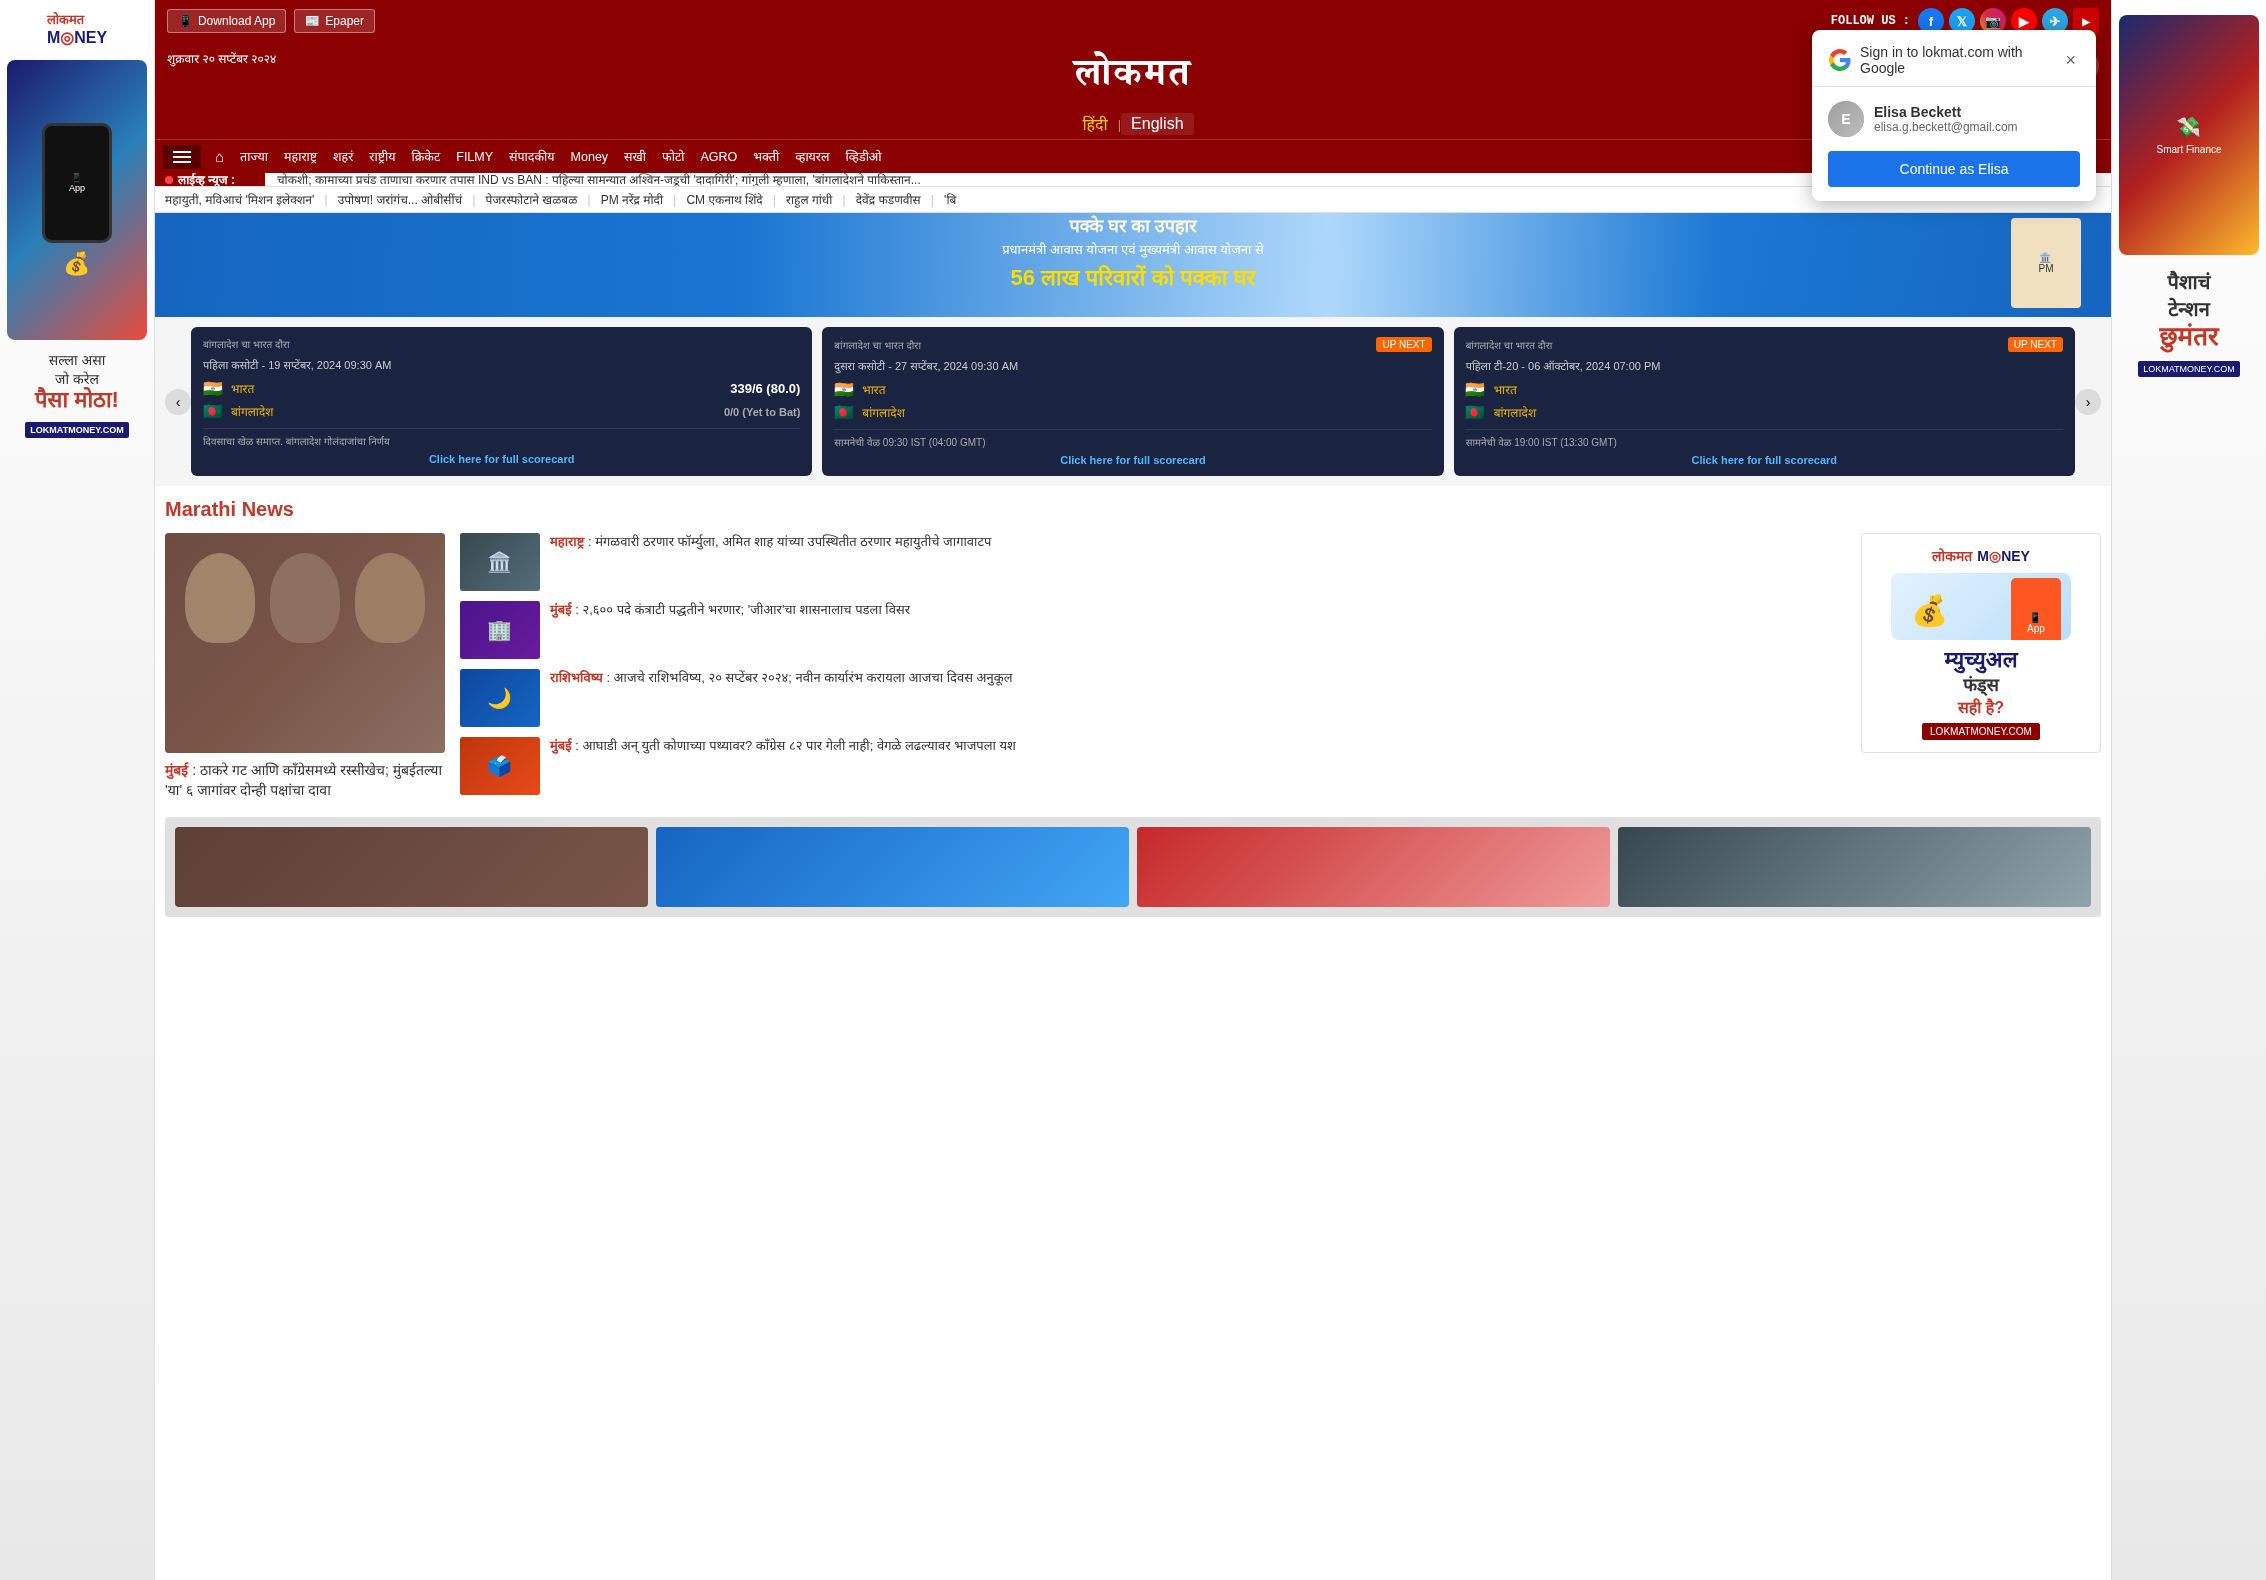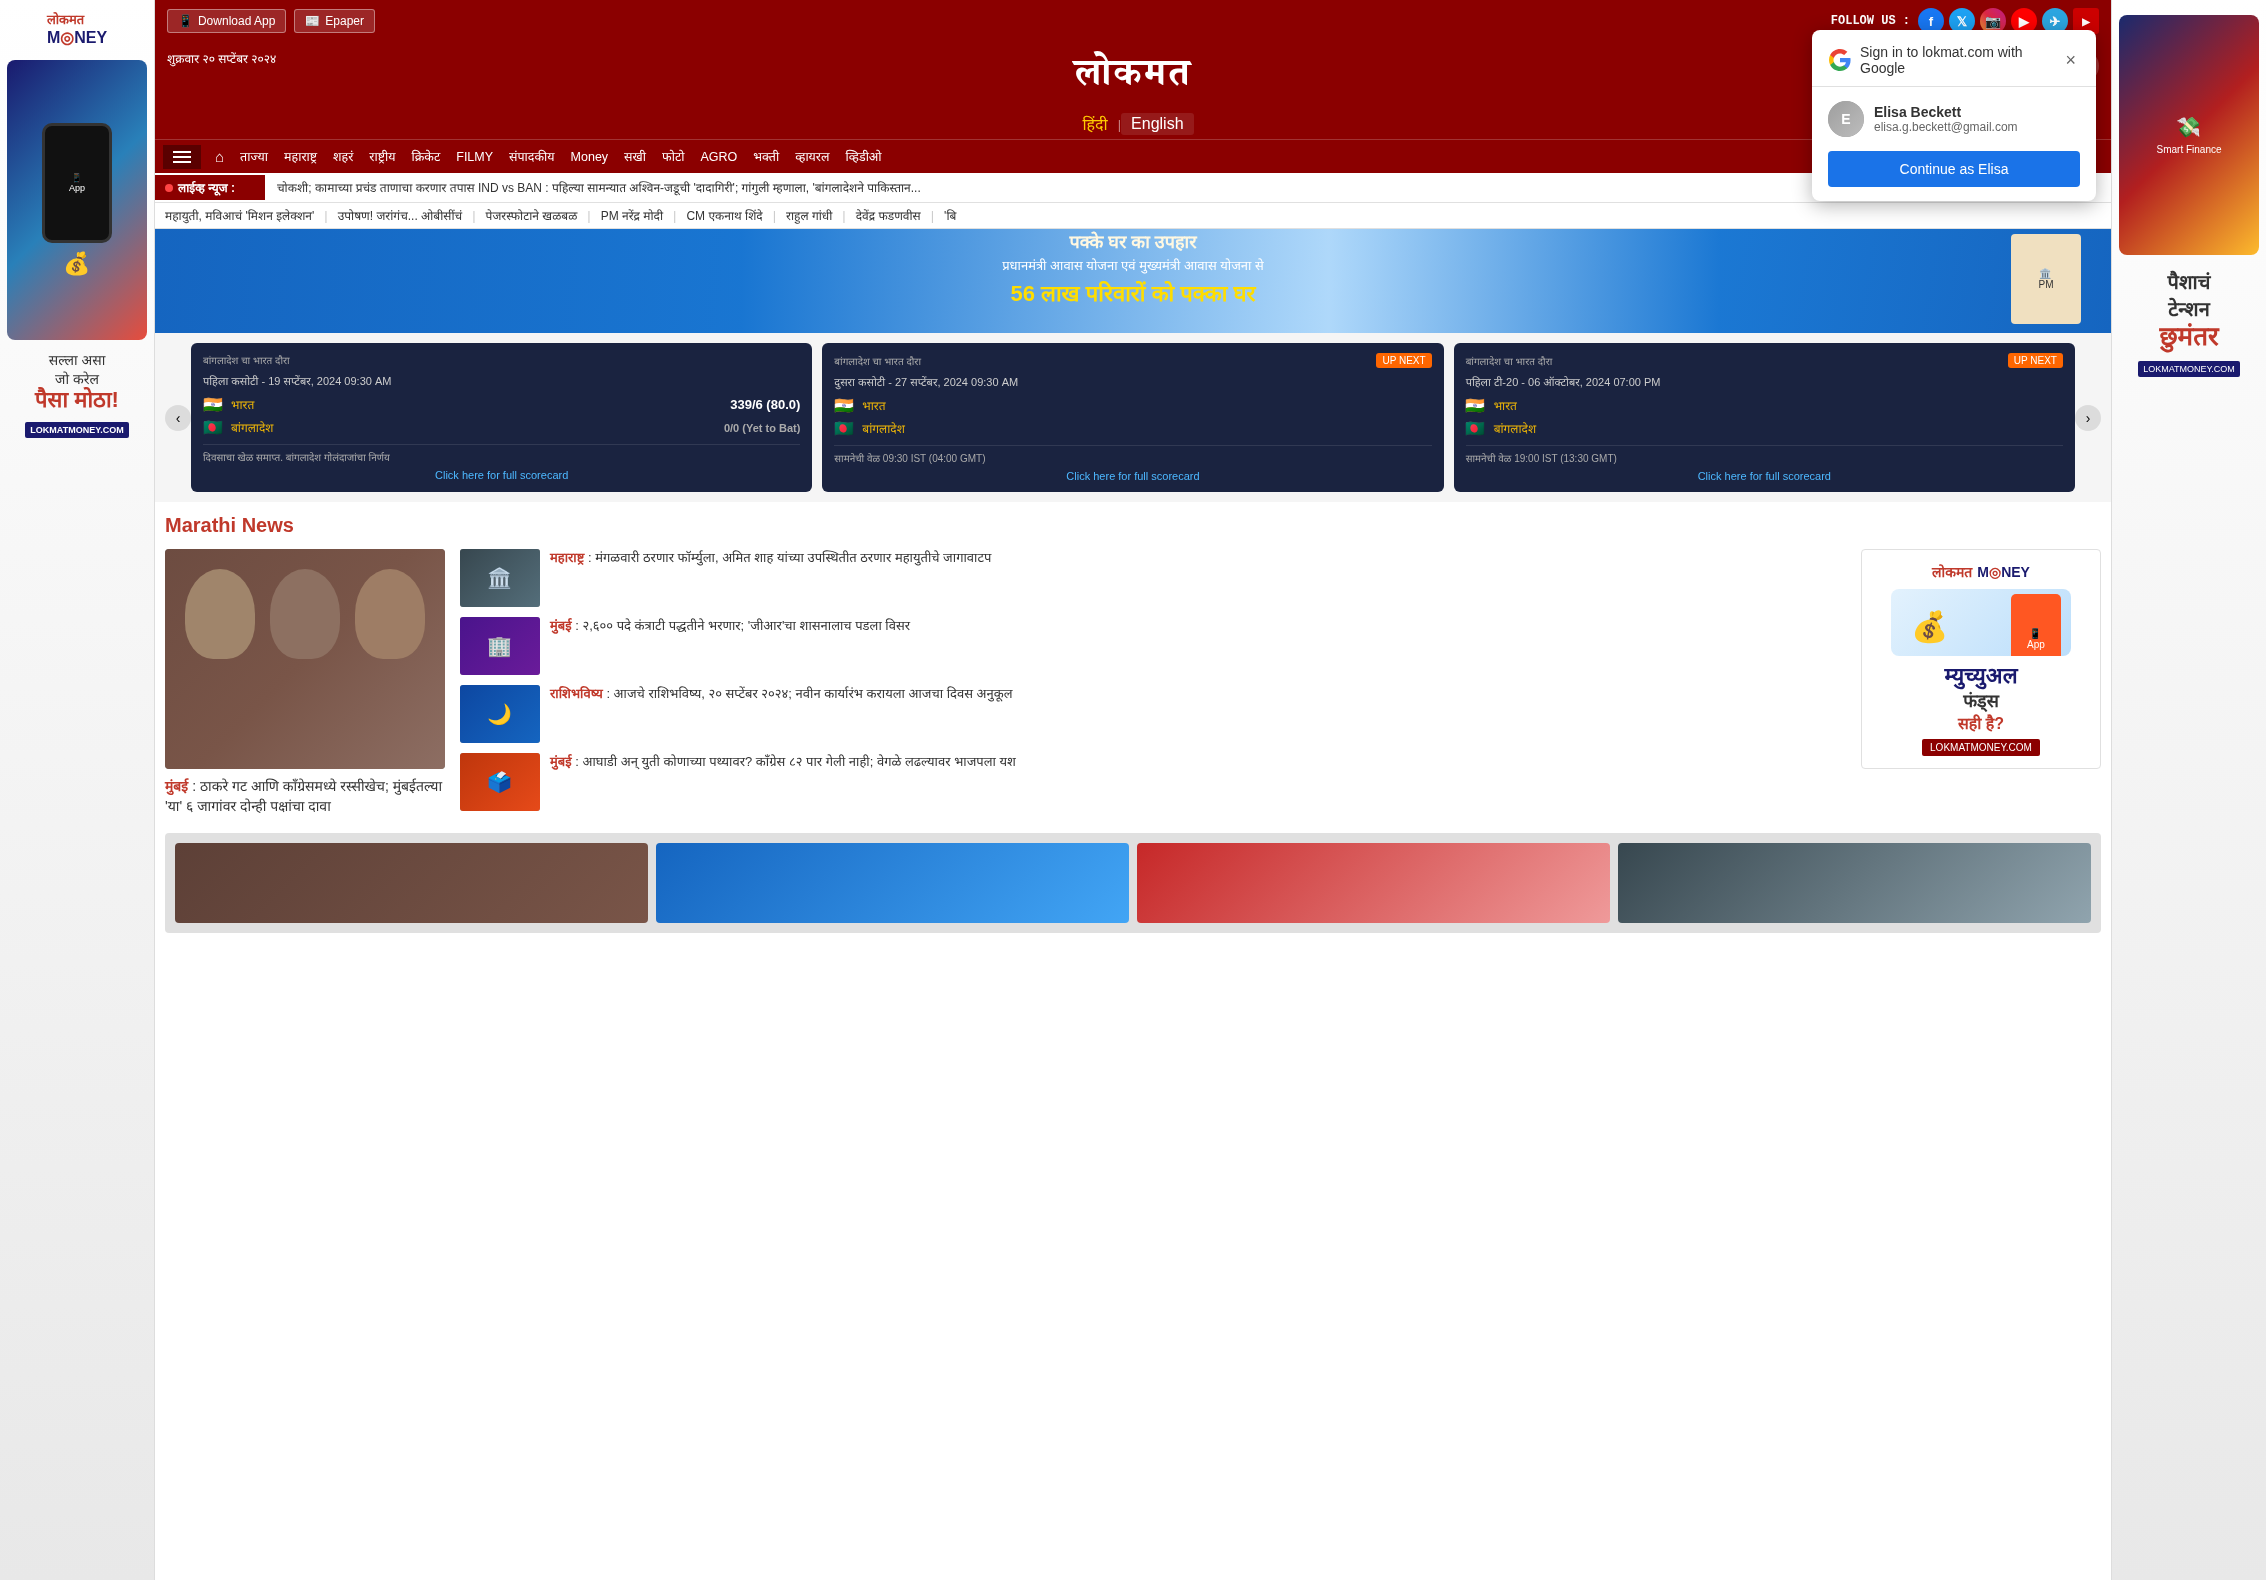--- a/index.html
+++ b/index.html
@@ -78,21 +78,21 @@
     .nav-links { display: flex; align-items: center; gap: 0; overflow: hidden; }
     .nav-link {
       color: white; text-decoration: none; padding: 8px 8px; font-size: 12.5px;
       white-space: nowrap; cursor: pointer;
     }
     .home-icon { font-size: 15px; }
 
     
     .ticker-bar {
       background: white; display: flex; align-items: center; border-bottom: 1px solid #e0e0e0;
-      overflow: hidden; height: 30px;
+      overflow: hidden; height: 14px;
     }
     .ticker-label {
       background: #8b0000; color: white; padding: 4px 10px; font-size: 12px;
       font-weight: bold; white-space: nowrap; display: flex; align-items: center; gap: 5px;
       min-width: 110px;
     }
     .ticker-label .dot { width: 8px; height: 8px; background: #ff4444; border-radius: 50%; display: inline-block; }
     .ticker-content { padding: 0 12px; color: #333; font-size: 12px; white-space: nowrap; overflow: hidden; }
 
     
@@ -126,21 +126,21 @@
     .cricket-card-header { display: flex; justify-content: space-between; align-items: center; margin-bottom: 6px; }
     .match-type { font-size: 10px; color: #aaa; }
     .up-next { background: #ff6600; color: white; font-size: 10px; padding: 2px 6px; border-radius: 3px; }
     .match-title { font-size: 11px; color: #ccc; margin-bottom: 8px; }
     .teams { display: flex; flex-direction: column; gap: 6px; }
     .team-row { display: flex; align-items: center; gap: 8px; font-size: 13px; }
     .team-flag { width: 20px; height: 14px; display: inline-flex; align-items: center; justify-content: center; font-size: 14px; }
     .team-name { flex: 1; color: #eab308; font-size: 12px; }
     .team-score { color: white; font-size: 13px; font-weight: bold; }
     .match-result { font-size: 10px; color: #aaa; margin-top: 8px; border-top: 1px solid rgba(255,255,255,0.1); padding-top: 5px; }
-    .scorecard-link { color: #4db8ff; font-size: 11px; cursor: pointer; text-align: center; margin-top: 5px; display: block; }
+    .scorecard-link { color: #4db8ff; font-size: 11px; cursor: pointer; text-align: center; margin-top: 5px; display: block; font-weight: bold; }
 
     
     .news-section { padding: 12px 10px; }
     .section-title { color: #c0392b; font-size: 20px; font-weight: bold; margin-bottom: 12px; }
 
     .news-grid { display: grid; grid-template-columns: 280px 1fr 240px; gap: 15px; }
     .main-news-placeholder { width: 100%; height: 220px; background: #888; border-radius: 4px; display: flex; align-items: center; justify-content: center; }
 
     .main-news-caption { margin-top: 8px; font-size: 14px; line-height: 1.4; color: #333; }
     .news-location { color: #c0392b; font-weight: bold; }

